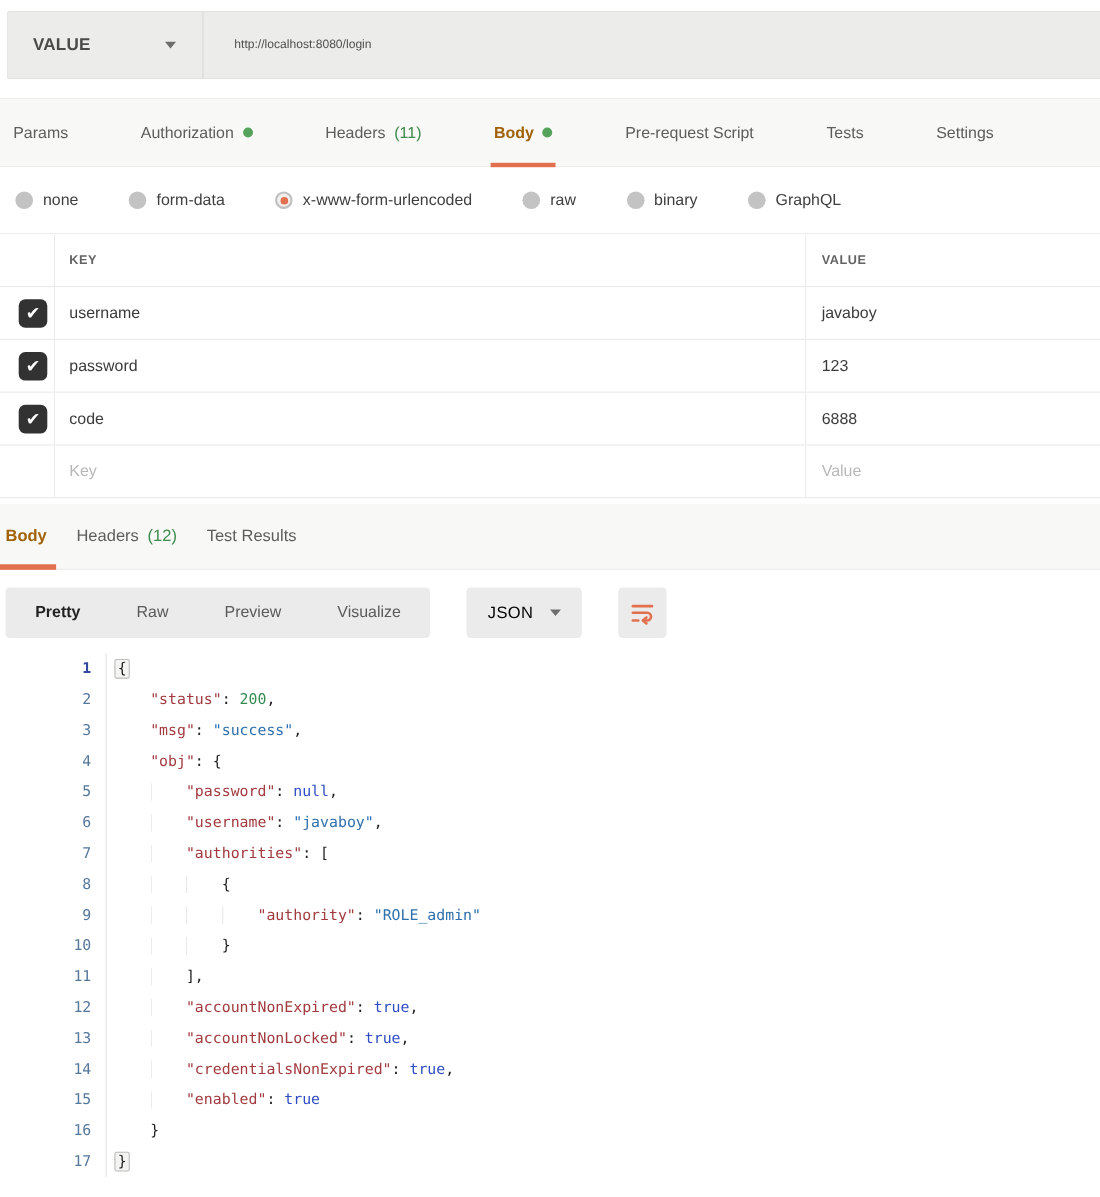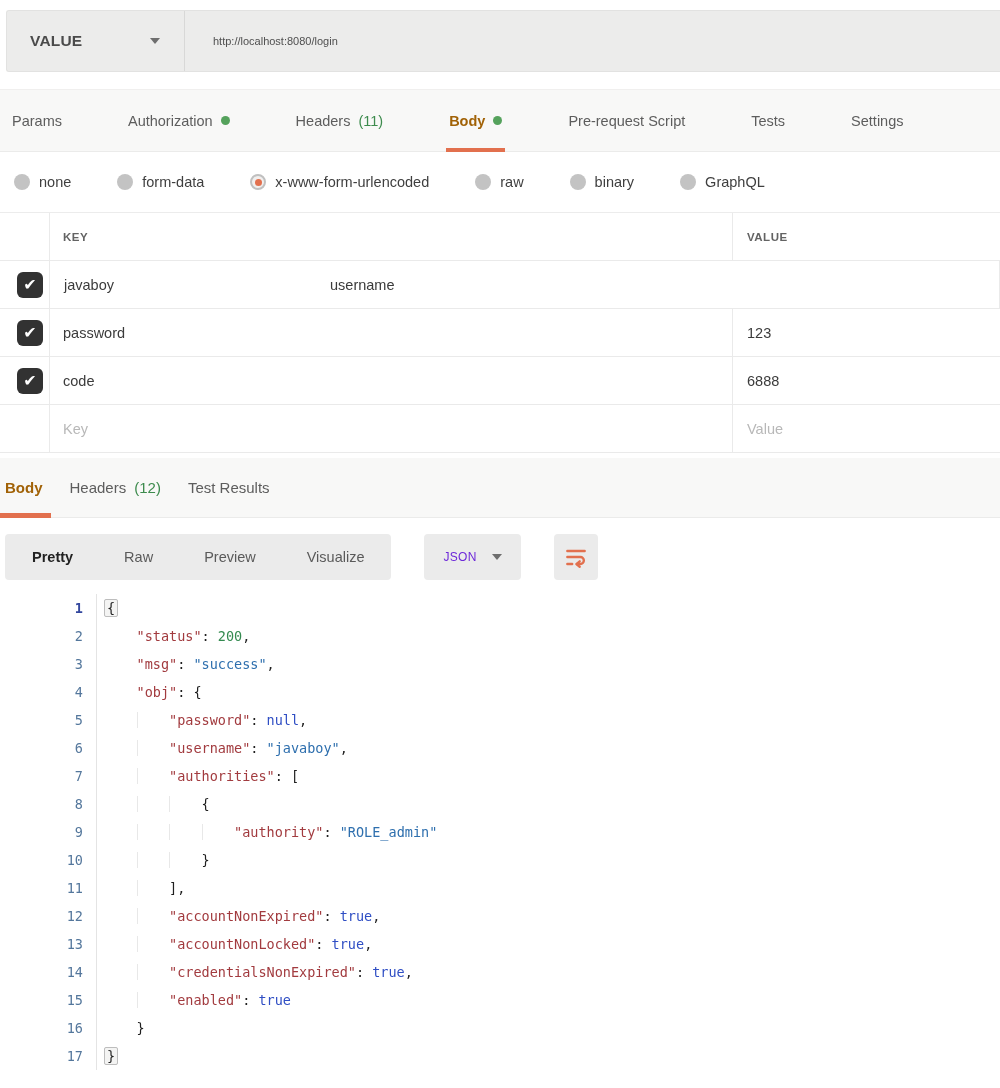--- a/index.html
+++ b/index.html
@@ -63,21 +63,21 @@
   .resp-tabs .tab.active .underline { height:5px; left:-5px; right:-8px; }
 
   
   .toolbar { display:flex; align-items:center; gap:33px; margin:16px 0 0 5px; }
   .views { background:#ebebeb; border-radius:4px; height:46px; display:flex; align-items:center;
     padding:0 27px; gap:51px; }
   .view { font-size:14.5px; color:#5a5a5a; cursor:pointer; }
   .view.active { color:#222; font-weight:600; }
   .format-select { background:#ebebeb; border-radius:4px; height:46px; padding:0 19px;
     display:flex; align-items:center; gap:15px; cursor:pointer; }
-  .format-label { font-size:12px; color:#6d28d9; letter-spacing:.3px; }
+  .format-label { font-size:15px; color:#000000; letter-spacing:.3px; }
   .wrap-btn { background:#ebebeb; border-radius:4px; height:46px; width:44px;
     display:flex; align-items:center; justify-content:center; cursor:pointer; }
 
   
   .code-area { display:flex; margin-top:14px; font-family:"DejaVu Sans Mono", monospace;
     font-size:13.5px; background:#fff; }
   .gutter { width:97px; border-right:1px solid #e4e4e4; text-align:right;
     padding-right:13px; color:#54779c; flex:0 0 auto; }
   .gutter .ln { height:28px; line-height:28px; }
   .gutter .ln.cursor { color:#33479e; font-weight:700; }
@@ -167,22 +167,22 @@
 <div class="ptable" id="ptable">
     <div class="trow">
       <div class="cell cell-check"></div>
       <div class="cell cell-key th">KEY</div>
       <div class="cell cell-value th">VALUE</div>
     </div>
     <div class="trow">
       <div class="cell cell-check">
         <div class="checkbox">✔</div>
       </div>
+      <div class="cell cell-key td">username</div>
       <div class="cell cell-value td">javaboy</div>
-      <div class="cell cell-key td">username</div>
     </div>
     <div class="trow">
       <div class="cell cell-check">
         <div class="checkbox">✔</div>
       </div>
       <div class="cell cell-key td">password</div>
       <div class="cell cell-value td">123</div>
     </div>
     <div class="trow">
       <div class="cell cell-check">

